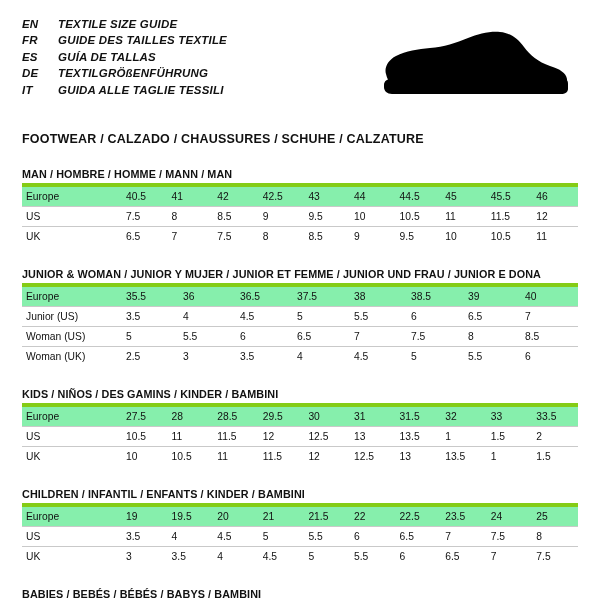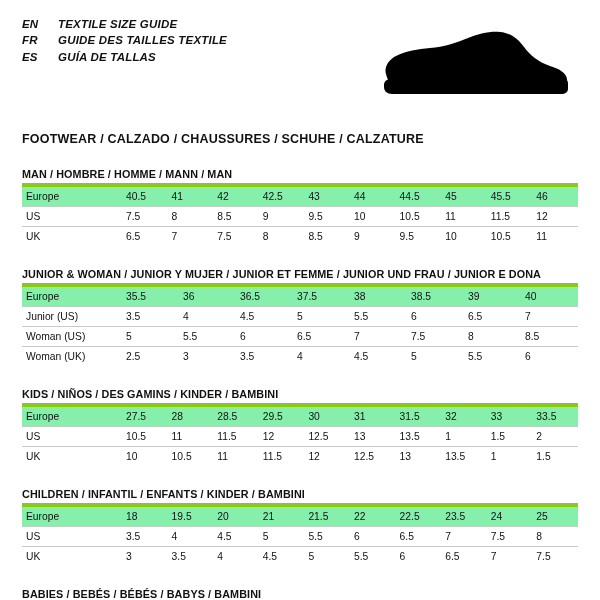--- a/index.html
+++ b/index.html
@@ -113,20 +113,28 @@
           <td class="lang-code">EN</td>
           <td class="lang-text">TEXTILE SIZE GUIDE</td>
         </tr>
         <tr>
           <td class="lang-code">FR</td>
           <td class="lang-text">GUIDE DES TAILLES TEXTILE</td>
         </tr>
         <tr>
           <td class="lang-code">ES</td>
           <td class="lang-text">GUÍA DE TALLAS</td>
+        </tr>
+        <tr>
+          <td class="lang-code">DE</td>
+          <td class="lang-text">TEXTILGRÖßENFÜHRUNG</td>
+        </tr>
+        <tr>
+          <td class="lang-code">IT</td>
+          <td class="lang-text">GUIDA ALLE TAGLIE TESSILI</td>
         </tr>
       </tbody>
     </table>
 
     <div class="shoe-wrap">
       <svg width="190" height="72" viewBox="0 0 190 72" xmlns="http://www.w3.org/2000/svg">
         <path fill="#000000" d="M8,44 C6,38 10,30 18,26 C28,21 40,19 52,18 C66,17 78,13 90,8 C100,4 112,1 122,2 C133,3 140,9 146,17 C152,25 160,32 172,36 C182,39 188,43 189,49 L189,54 C189,57 186,58 182,58 L22,58 C14,58 10,52 8,44 Z"></path>
         <path fill="#000000" d="M6,55 C6,51 9,49 14,49 L186,49 C189,49 190,51 190,54 L190,59 C190,62 187,64 183,64 L14,64 C9,64 6,61 6,57 Z"></path>
       </svg>
     </div>
@@ -277,21 +285,21 @@
             </tr>
           </tbody>
         </table>
       </div>
       <div class="group">
         <div class="group-heading">CHILDREN / INFANTIL / ENFANTS / KINDER / BAMBINI</div>
         <table class="sizes">
           <tbody>
             <tr class="shaded rowline">
               <td class="lbl">Europe</td>
-              <td>18</td>
+              <td>19</td>
               <td>19.5</td>
               <td>20</td>
               <td>21</td>
               <td>21.5</td>
               <td>22</td>
               <td>22.5</td>
               <td>23.5</td>
               <td>24</td>
               <td>25</td>
             </tr>

